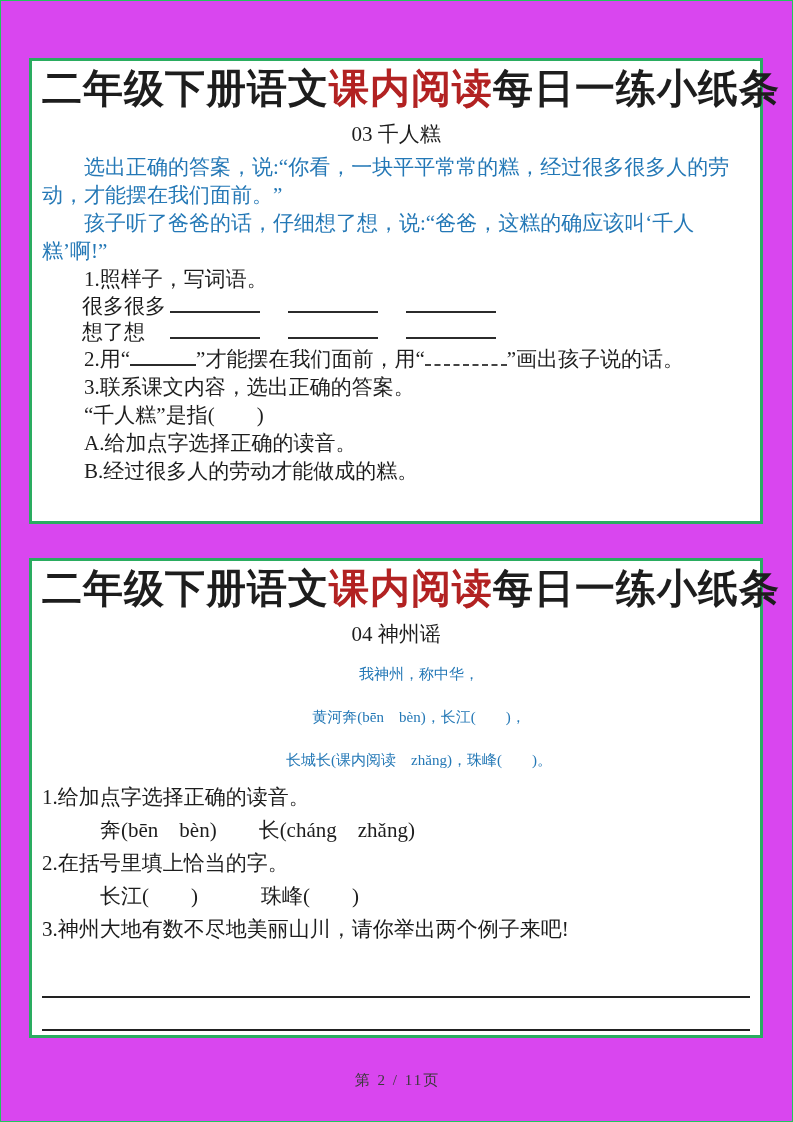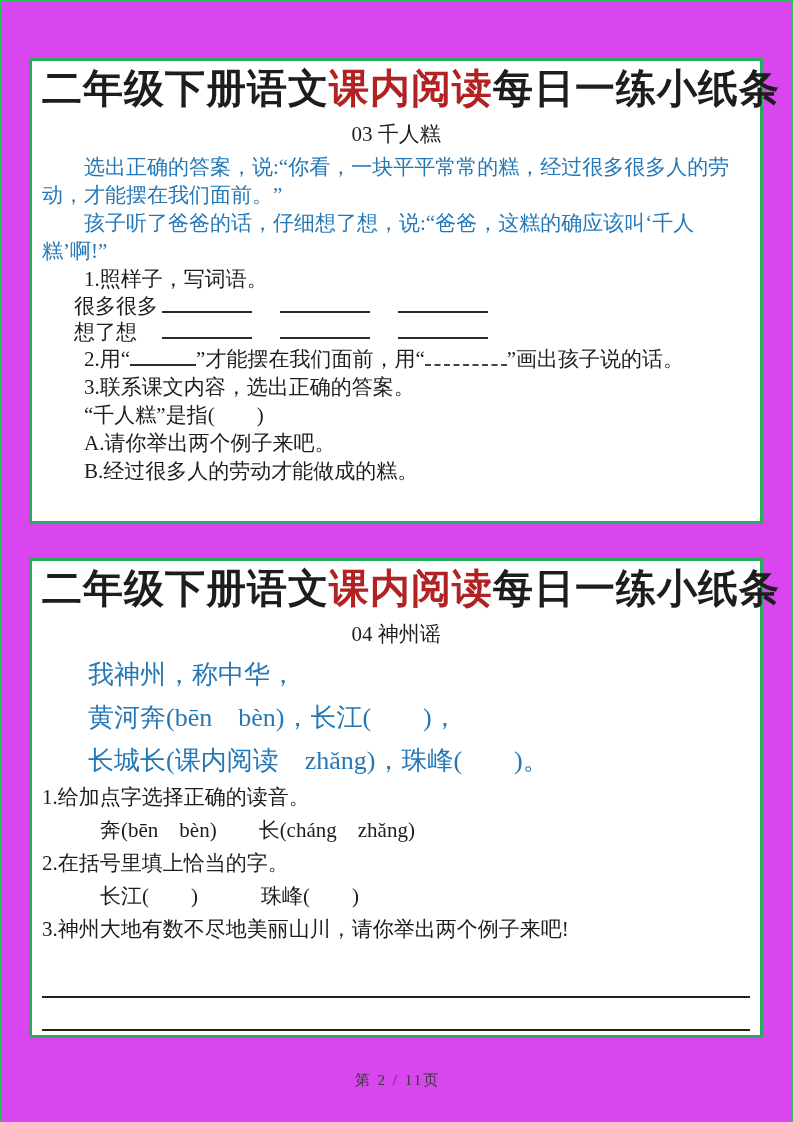--- a/index.html
+++ b/index.html
@@ -20,35 +20,35 @@
   .card-2{top:557px;height:480px;}
   .card-title{
     text-align:center;font-size:40px;font-weight:bold;line-height:48px;
     white-space:nowrap;letter-spacing:1px;
   }
   .red{color:#b22222;}
   .subtitle{text-align:center;font-size:21px;line-height:26px;margin:8px 0 6px 0;}
   .passage p{margin:0;color:#2478b6;font-size:21px;line-height:28px;text-indent:2em;}
   .q{margin:0;font-size:21px;line-height:28px;}
   .ind{text-indent:2em;}
-  .wordrow{margin-left:32px;height:26px;font-size:21px;line-height:26px;white-space:nowrap;}
+  .wordrow{margin-left:40px;height:26px;font-size:21px;line-height:26px;white-space:nowrap;}
   .wordrow .wlabel{display:inline-block;width:88px;}
   .uline{
     display:inline-block;width:90px;height:18px;
     border-bottom:2px solid #2b2b2b;margin-right:28px;vertical-align:baseline;
   }
   .blank-solid{
     display:inline-block;width:66px;height:16px;
     border-bottom:2px solid #2b2b2b;vertical-align:baseline;
   }
   .blank-dashed{
     display:inline-block;width:82px;height:12px;
     border-bottom:2px dashed #444;vertical-align:baseline;
   }
-  .poem p{margin:0;color:#2478b6;font-size:26px;line-height:43px;padding-left:46px;}
+  .poem p{margin:0;color:#2478b6;font-size:15px;line-height:43px;padding-left:46px;text-align:center;}
   .q2l{margin:0;font-size:21px;line-height:30px;}
   .q2sub{margin:0;font-size:21px;line-height:36px;padding-left:58px;}
   .answer-line{position:absolute;left:10px;right:10px;border-bottom:2px solid #222;}
   .ans-1{top:435px;}
   .ans-2{top:468px;}
   .footer{
     position:absolute;top:1070px;left:1px;width:100%;text-align:center;
     font-size:15px;color:#3a3a3a;letter-spacing:2px;
   }
 </style>
@@ -76,21 +76,21 @@
     <div class="wordrow">
       <span class="wlabel">想了想</span><span class="uline"></span><span class="uline"></span><span class="uline"></span>
     </div>
 
     <p class="q ind">
       <span>2.用“</span><span class="blank-solid"></span><span>”才能摆在我们面前，用“</span><span class="blank-dashed"></span><span>”画出孩子说的话。</span>
     </p>
 
     <p class="q ind">3.联系课文内容，选出正确的答案。</p>
     <p class="q ind">“千人糕”是指(　　)</p>
-    <p class="q ind">A.请你举出两个例子来吧。</p>
+    <p class="q ind">A.给加点字选择正确的读音。</p>
     <p class="q ind">B.经过很多人的劳动才能做成的糕。</p>
   </div>
 
   <div class="card card-2">
     <div class="card-title">
       <span>二年级下册语文</span><span class="red">课内阅读</span><span>每日一练小纸条</span>
     </div>
     <div class="subtitle">04 神州谣</div>
 
     <div class="poem">

